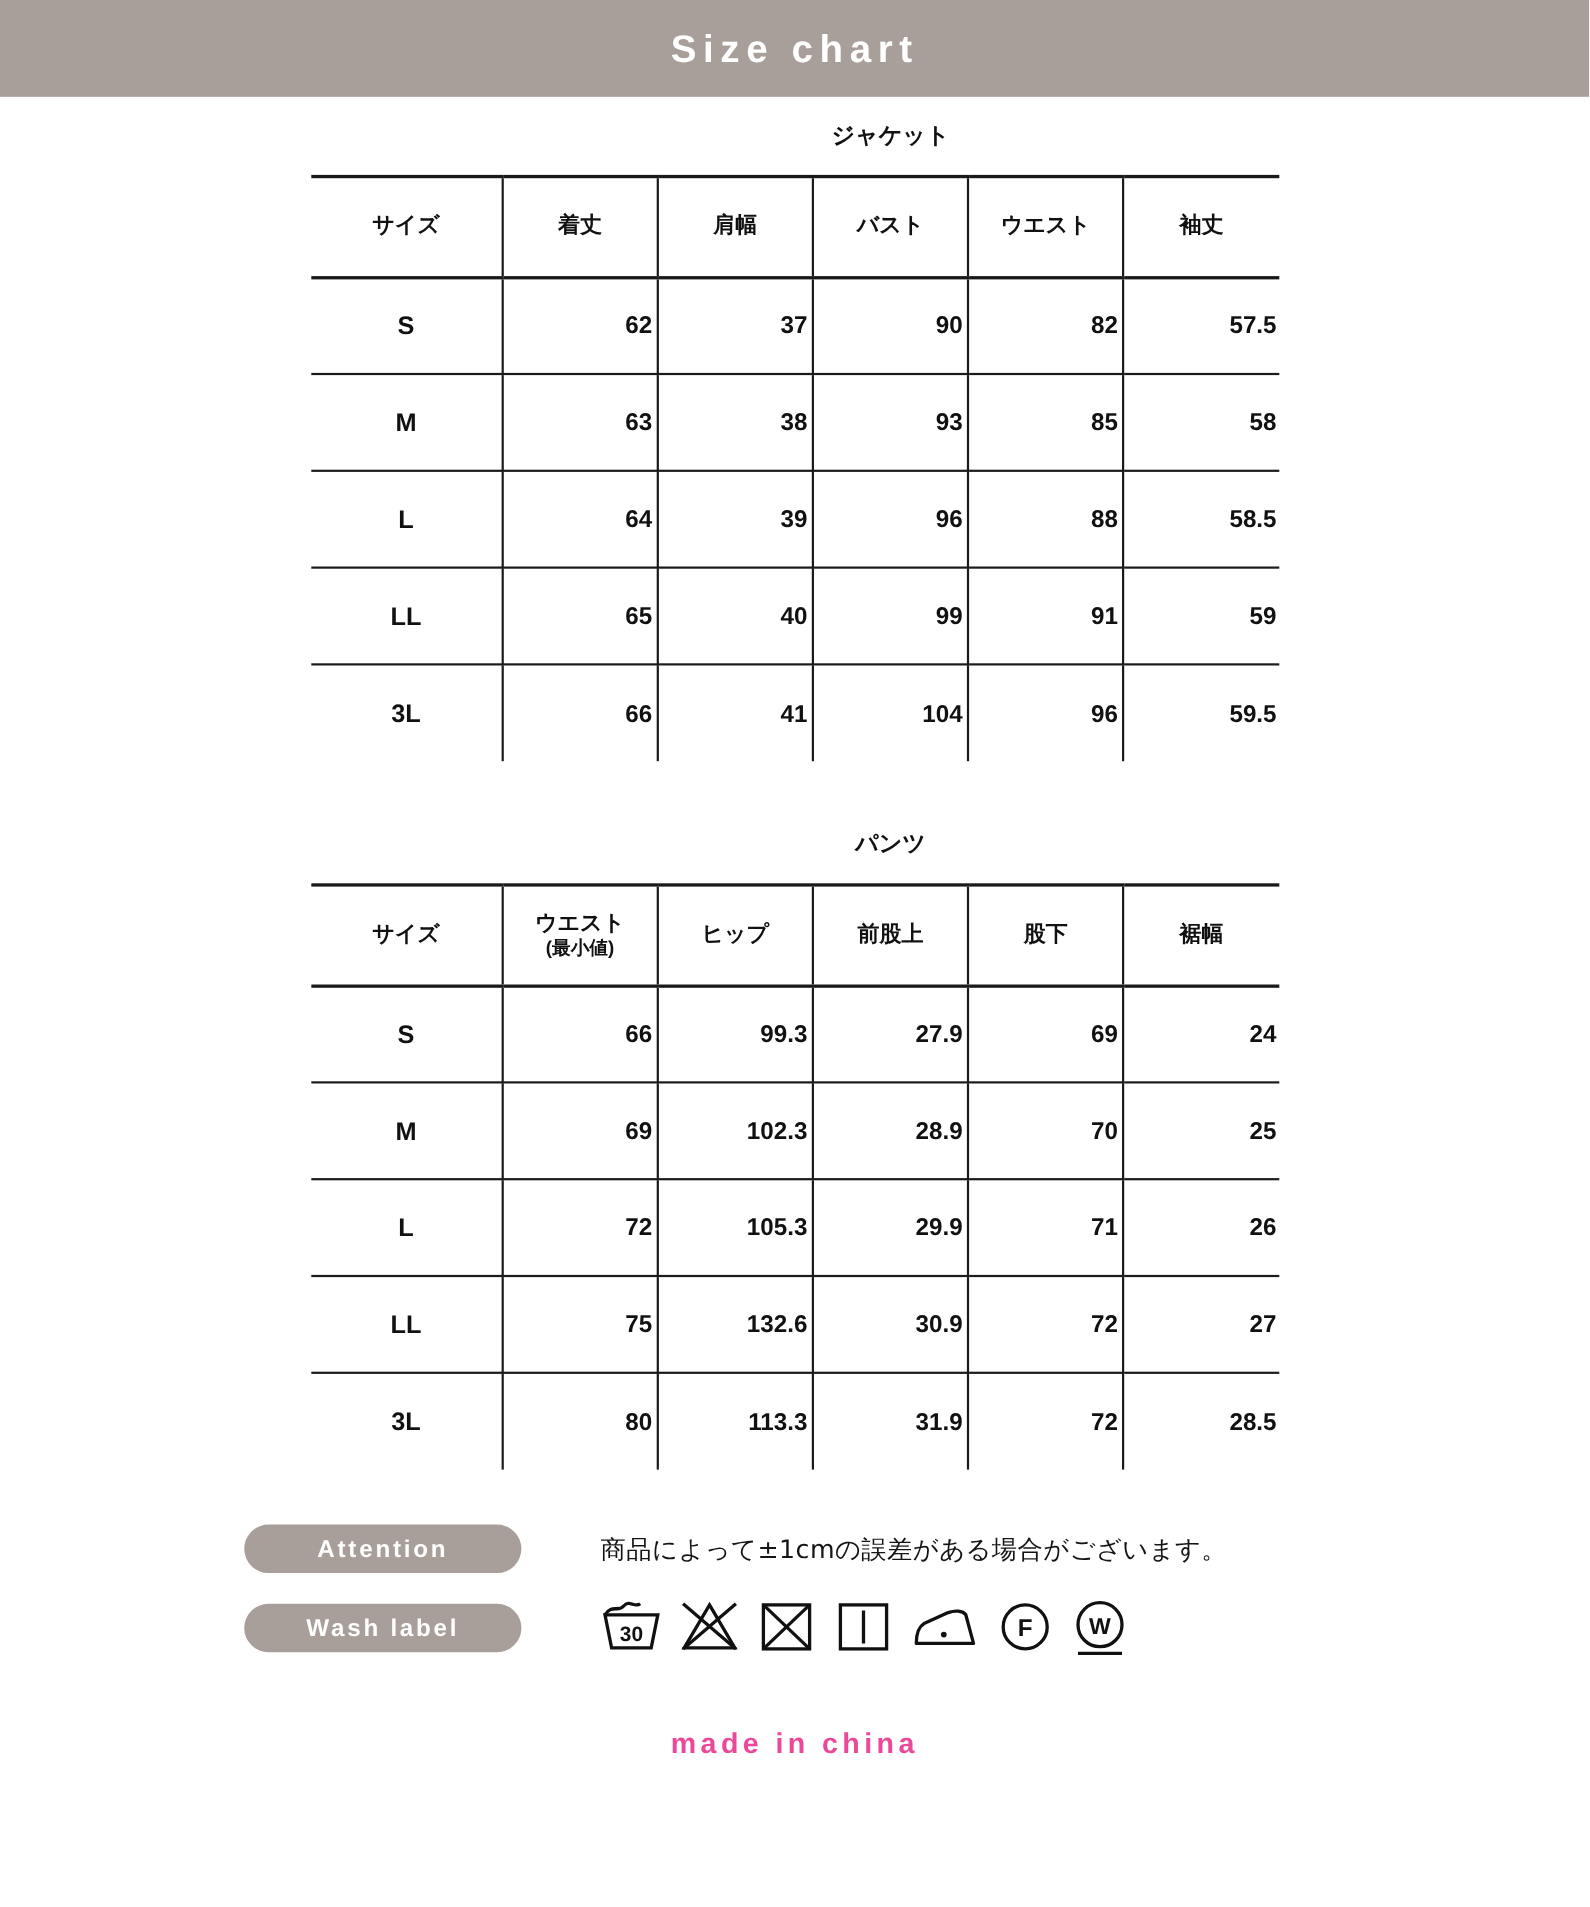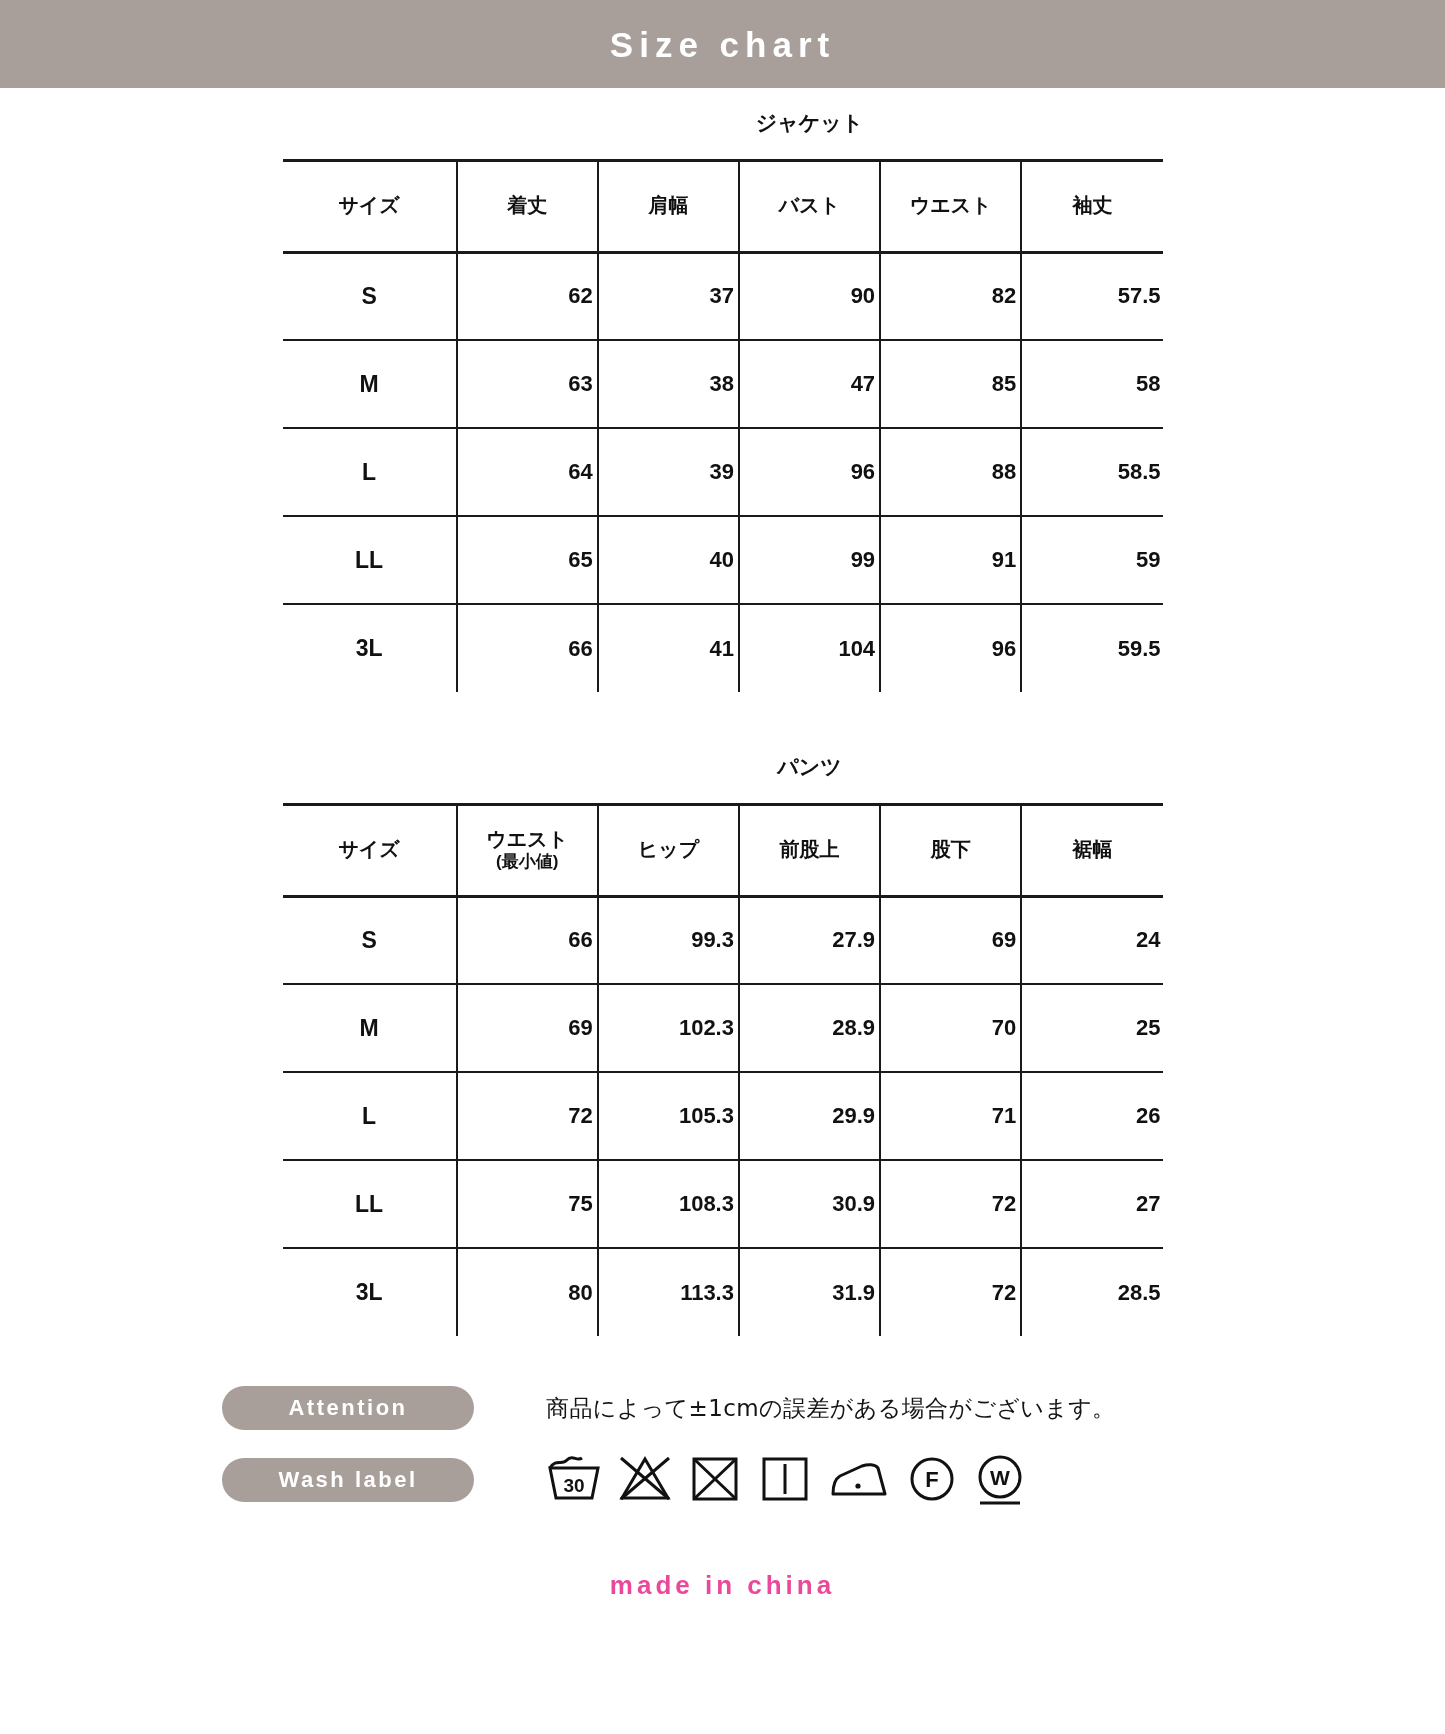--- a/index.html
+++ b/index.html
@@ -200,21 +200,21 @@
           <td class="num">62</td>
           <td class="num">37</td>
           <td class="num">90</td>
           <td class="num">82</td>
           <td class="num lastcol">57.5</td>
         </tr>
         <tr class="row">
           <td class="sizecell">M</td>
           <td class="num">63</td>
           <td class="num">38</td>
-          <td class="num">47</td>
+          <td class="num">93</td>
           <td class="num">85</td>
           <td class="num lastcol">58</td>
         </tr>
         <tr class="row">
           <td class="sizecell">L</td>
           <td class="num">64</td>
           <td class="num">39</td>
           <td class="num">96</td>
           <td class="num">88</td>
           <td class="num lastcol">58.5</td>
@@ -285,21 +285,21 @@
           <td class="sizecell">L</td>
           <td class="num">72</td>
           <td class="num">105.3</td>
           <td class="num">29.9</td>
           <td class="num">71</td>
           <td class="num lastcol">26</td>
         </tr>
         <tr class="row">
           <td class="sizecell">LL</td>
           <td class="num">75</td>
-          <td class="num">108.3</td>
+          <td class="num">132.6</td>
           <td class="num">30.9</td>
           <td class="num">72</td>
           <td class="num lastcol">27</td>
         </tr>
         <tr class="row">
           <td class="sizecell">3L</td>
           <td class="num">80</td>
           <td class="num">113.3</td>
           <td class="num">31.9</td>
           <td class="num">72</td>

